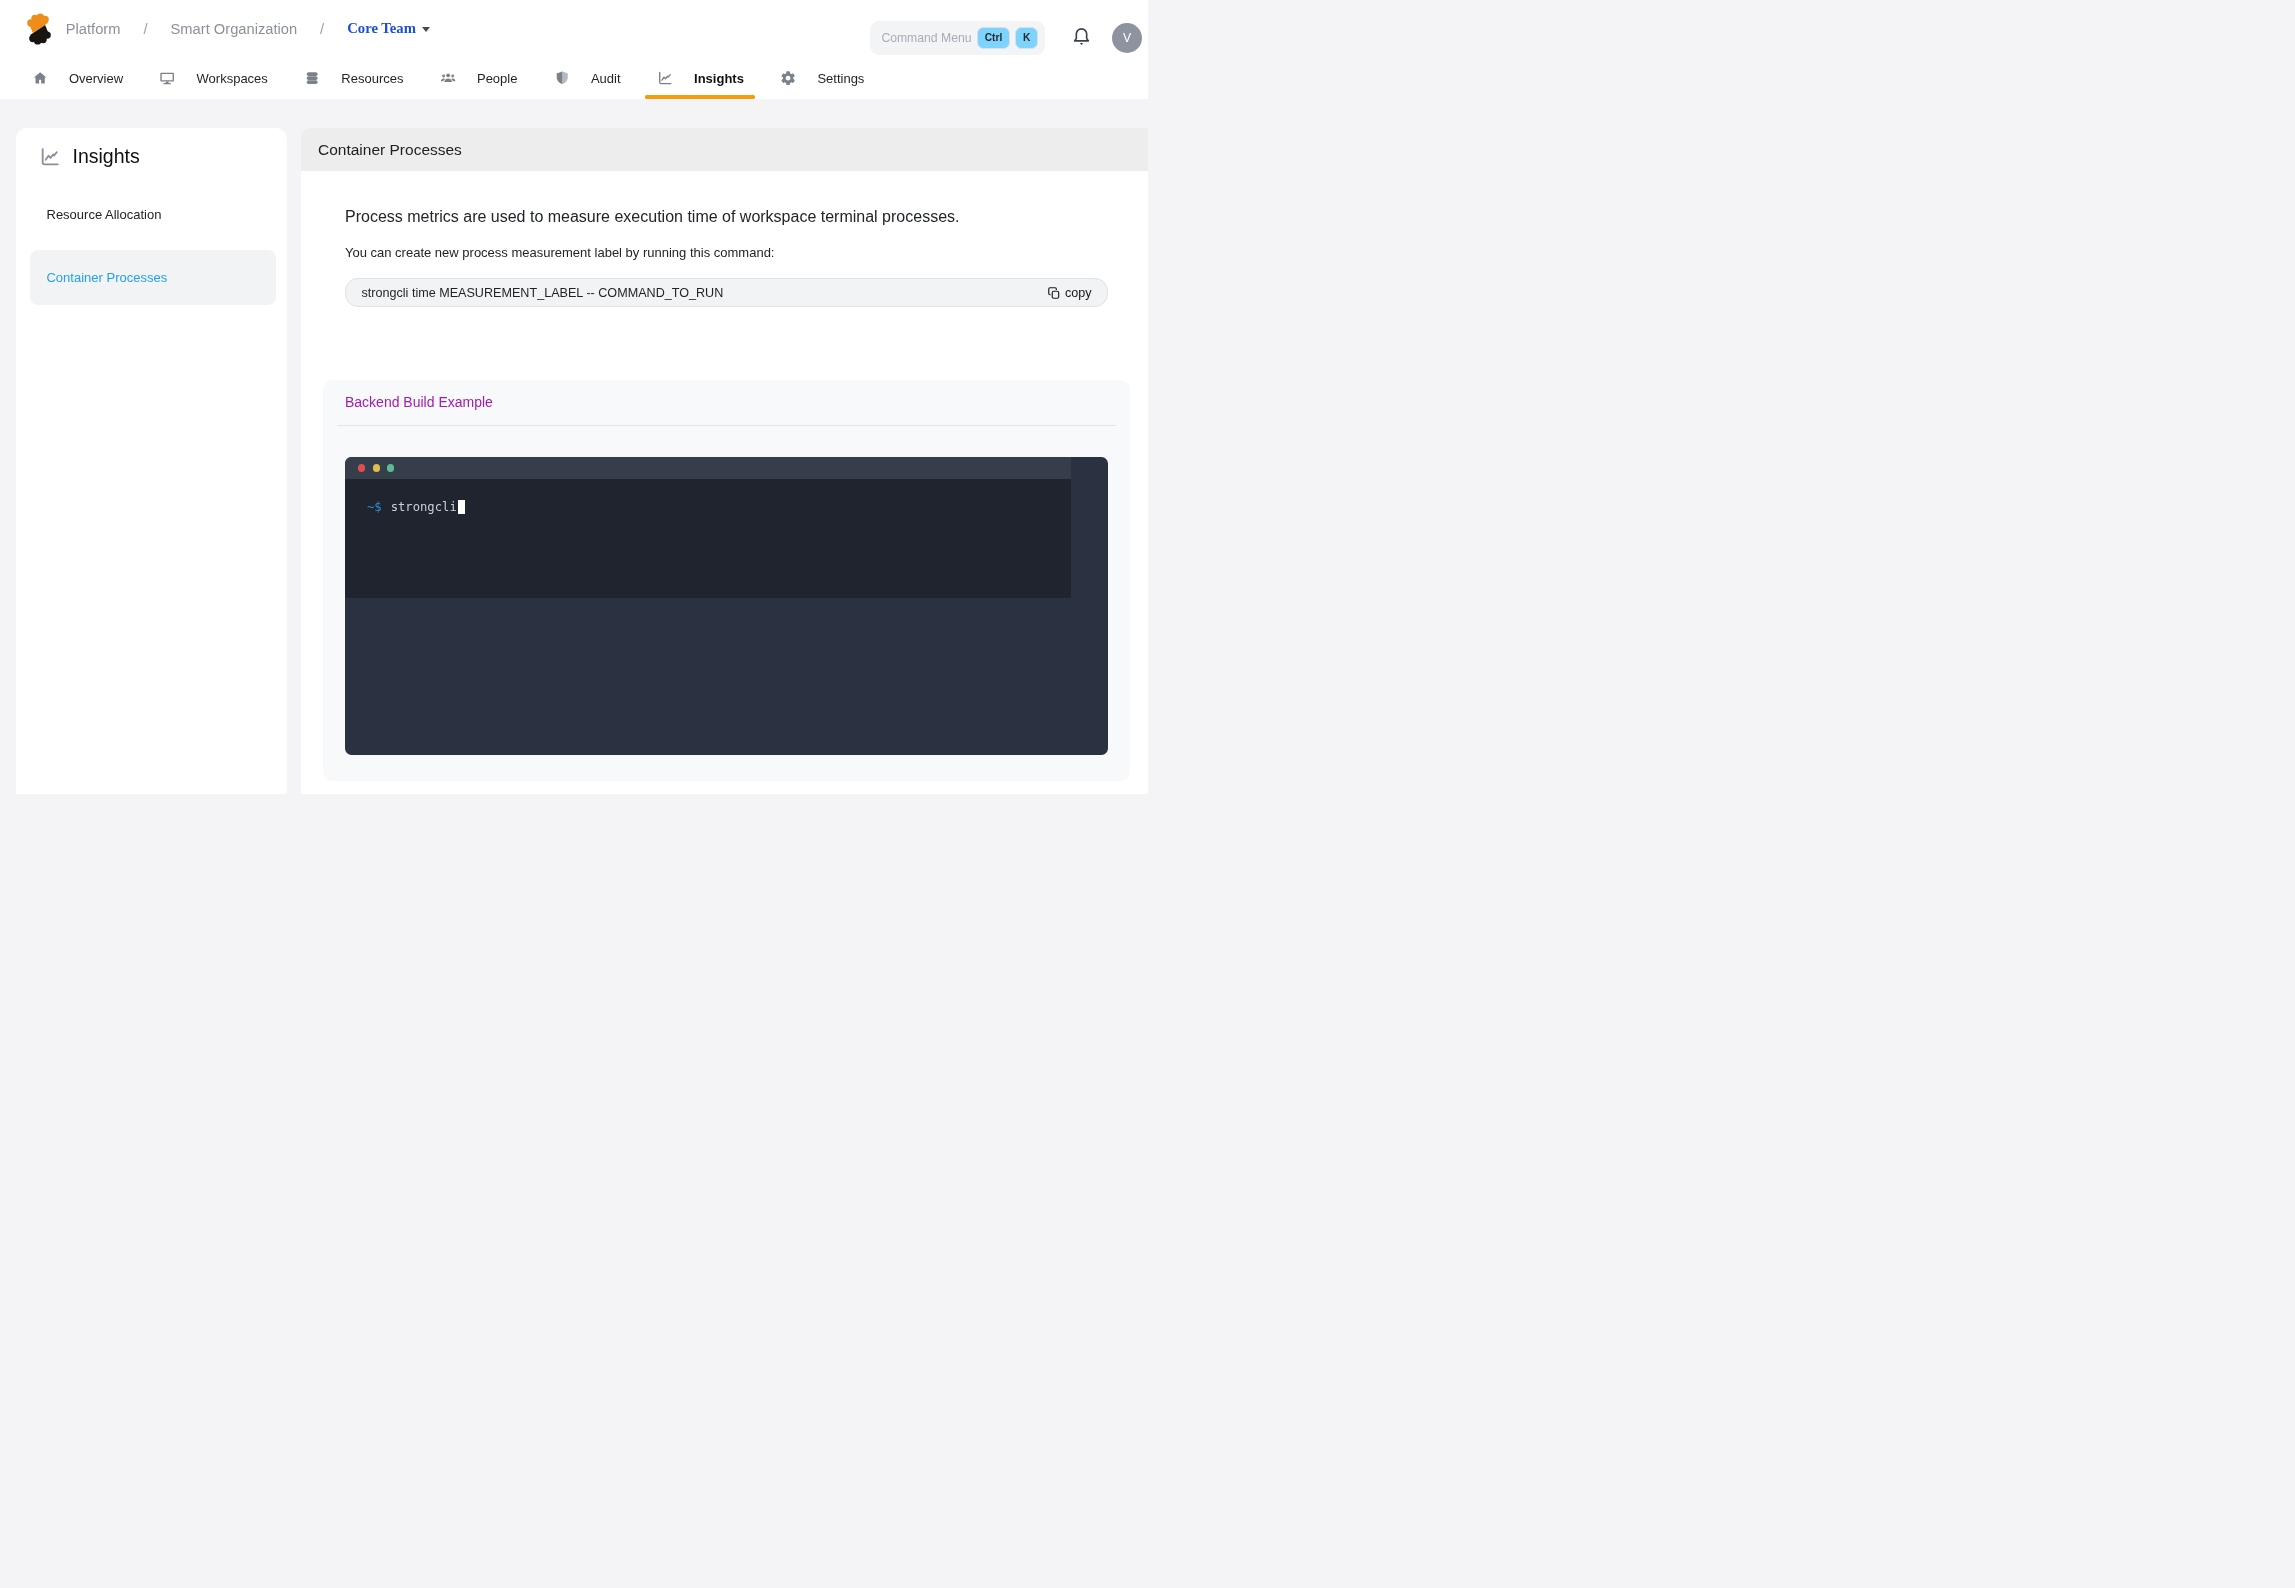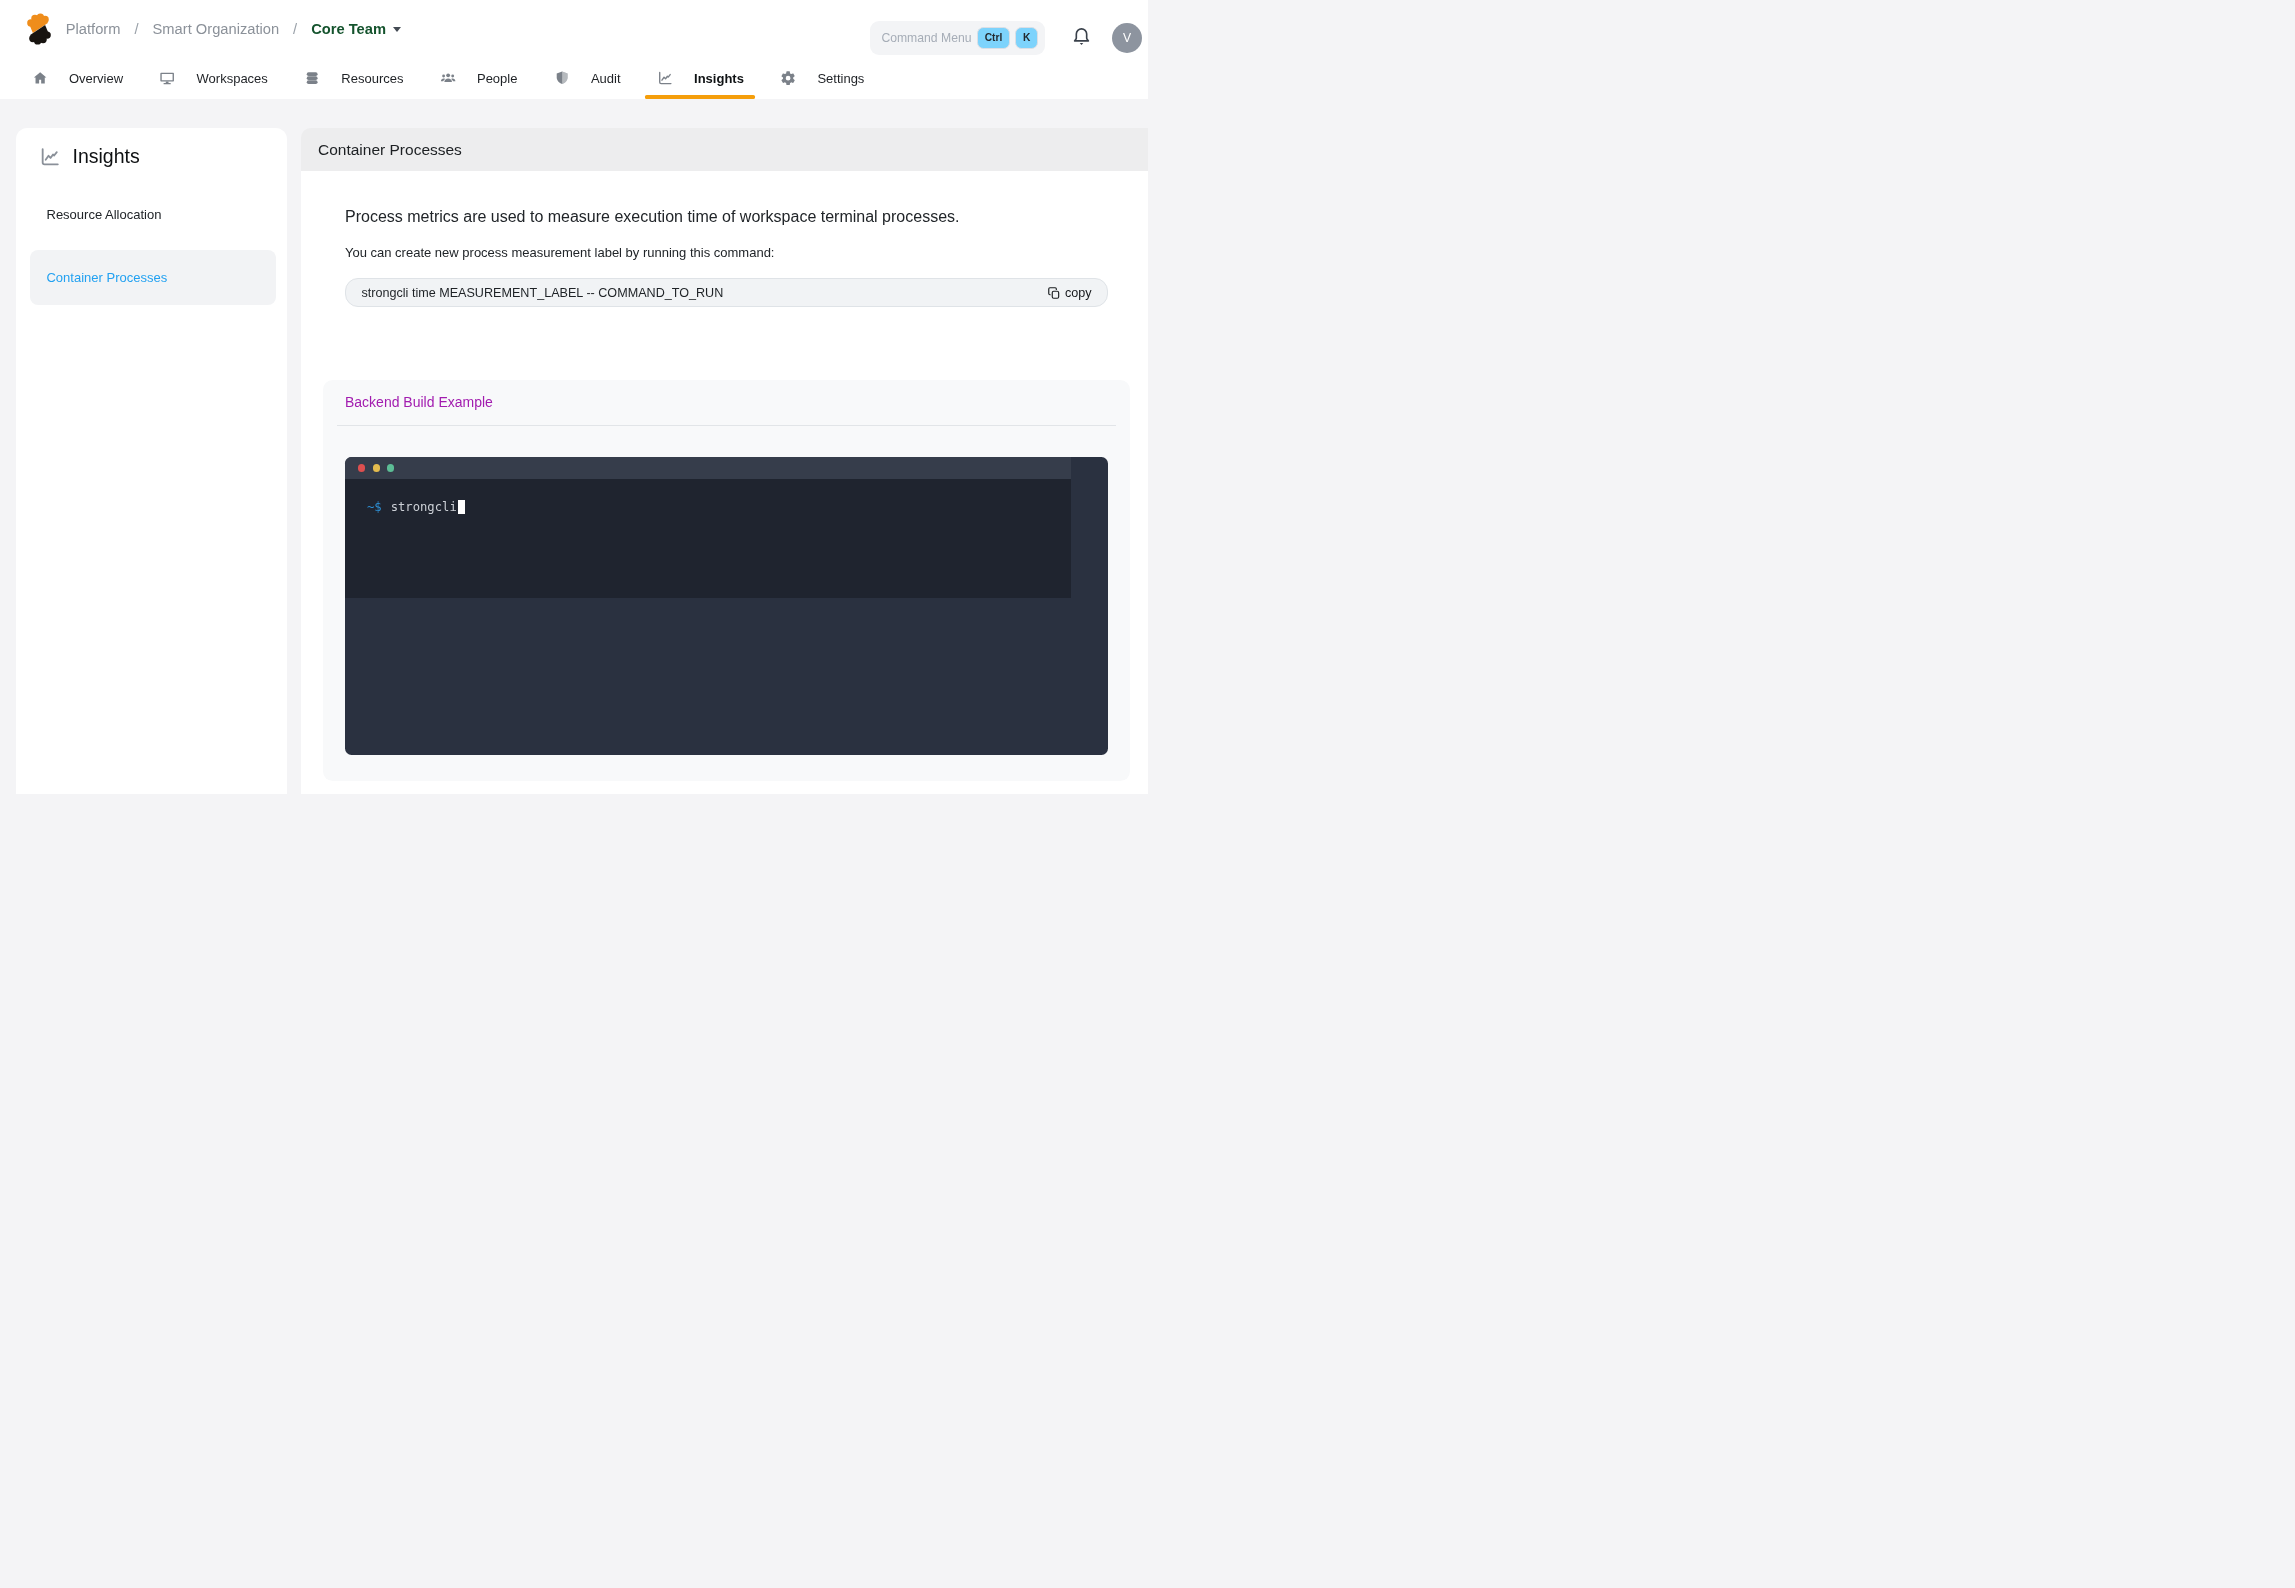--- a/index.html
+++ b/index.html
@@ -7,24 +7,24 @@
   body {
     position:relative;
     background:#f4f4f6;
     font-family:"Liberation Sans", sans-serif;
     color:#212529;
   }
   
   .app-header { position:absolute; top:0; left:0; right:0; height:99px; background:#ffffff; }
   .brand-row { display:flex; align-items:center; height:57px; padding-left:23.6px; }
   .logo { width:30px; height:34px; flex:0 0 auto; }
-  .breadcrumb { display:flex; align-items:center; gap:14px; margin-left:12.2px; font-size:14.7px; color:#8b9199; }
+  .breadcrumb { display:flex; align-items:center; gap:23px; margin-left:12.2px; font-size:14.7px; color:#8b9199; }
   .crumb { color:#8b9199; cursor:pointer; }
   .crumb-sep { color:#9aa1a9; }
-  .crumb-current { color:#14532d; font-weight:700; display:flex; align-items:center; gap:6.5px; cursor:pointer; }
+  .crumb-current { color:#1d4ed8; font-weight:700; display:flex; align-items:center; gap:6.5px; cursor:pointer;font-family:Liberation Serif, serif; }
   .caret-down { width:0; height:0; border-left:4.9px solid transparent; border-right:4.9px solid transparent; border-top:5.7px solid #434a53; margin-top:1.6px; }
 
   .command-menu { position:absolute; left:870px; top:21px; width:175px; height:34px;
     background:#f3f4f6; border-radius:9px; display:flex; align-items:center;
     padding:0 7.3px 0 11.4px; gap:5.7px; cursor:pointer; }
   .cm-label { color:#a6adb7; font-size:12.2px; flex:1; white-space:nowrap; }
   .keycap { background:#7dd3fc; border:0.8px solid #dcdfe5; border-radius:6.5px; font-size:10.2px;
     font-weight:700; color:#23272c; padding:4.9px 6.5px; line-height:1; }
   .bell-btn { position:absolute; left:1070px; top:25px; width:23px; height:26px; cursor:pointer; }
   .avatar { position:absolute; left:1112px; top:23px; width:30px; height:30px; border-radius:50%;

